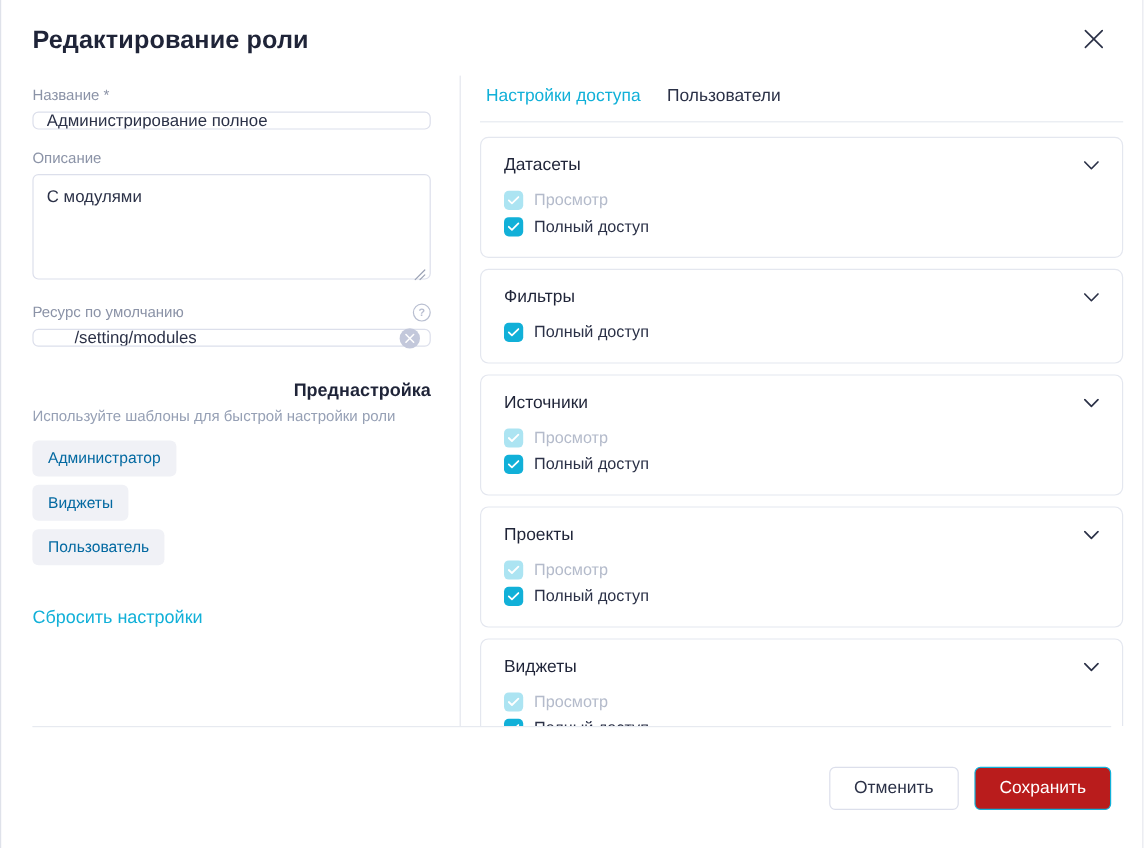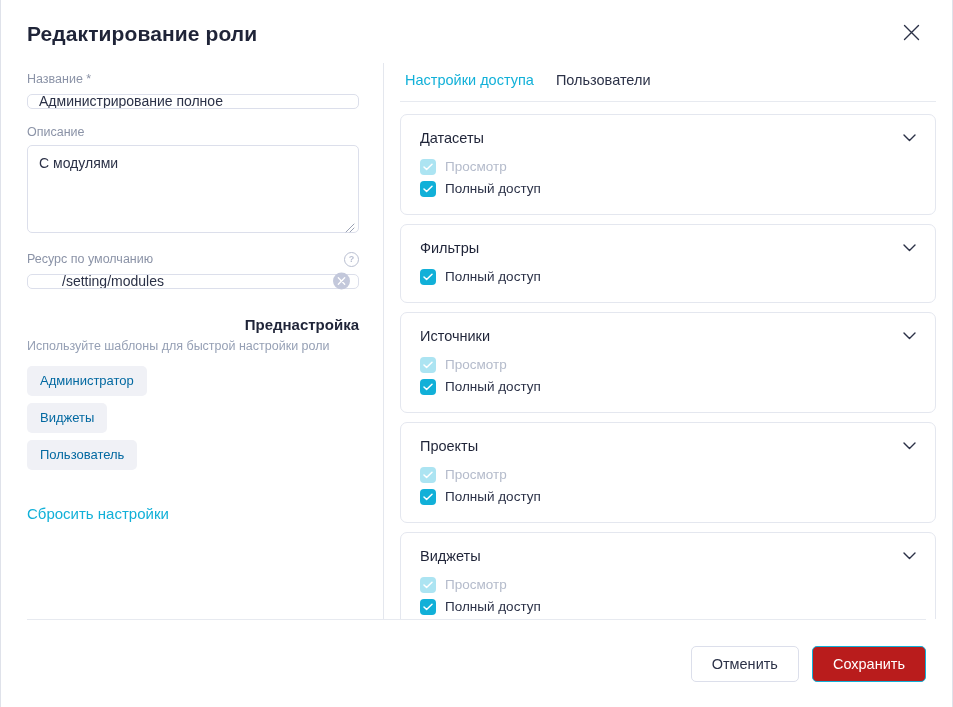--- a/index.html
+++ b/index.html
@@ -283,21 +283,21 @@
   .perm-label {
     font-size: 13.5px;
     color: #2b3147;
     line-height: 18px;
   }
   .perm-label.muted { color: #b4bbcb; }
 
   
   .modal-footer {
     flex: 0 0 auto;
-    height: 88px;
+    height: 102px;
     border-top: 1px solid #e7eaf0;
     margin: 0 26px;
     display: flex;
     align-items: center;
     justify-content: flex-end;
     gap: 13px;
   }
   .btn {
     font-family: inherit;
     font-size: 14.5px;

